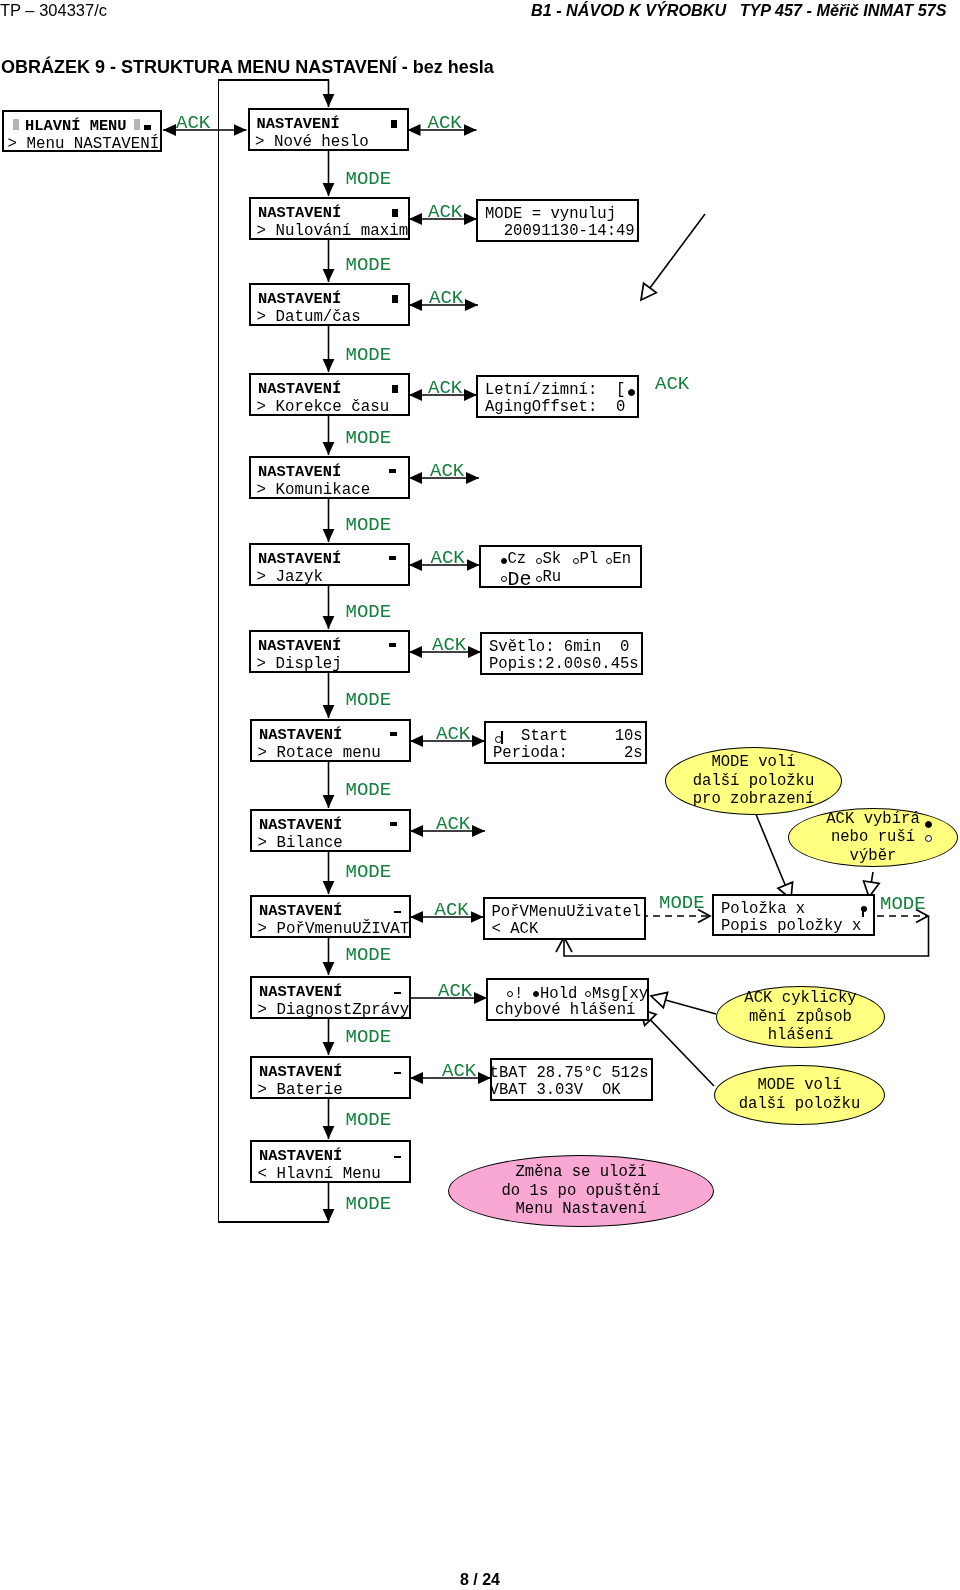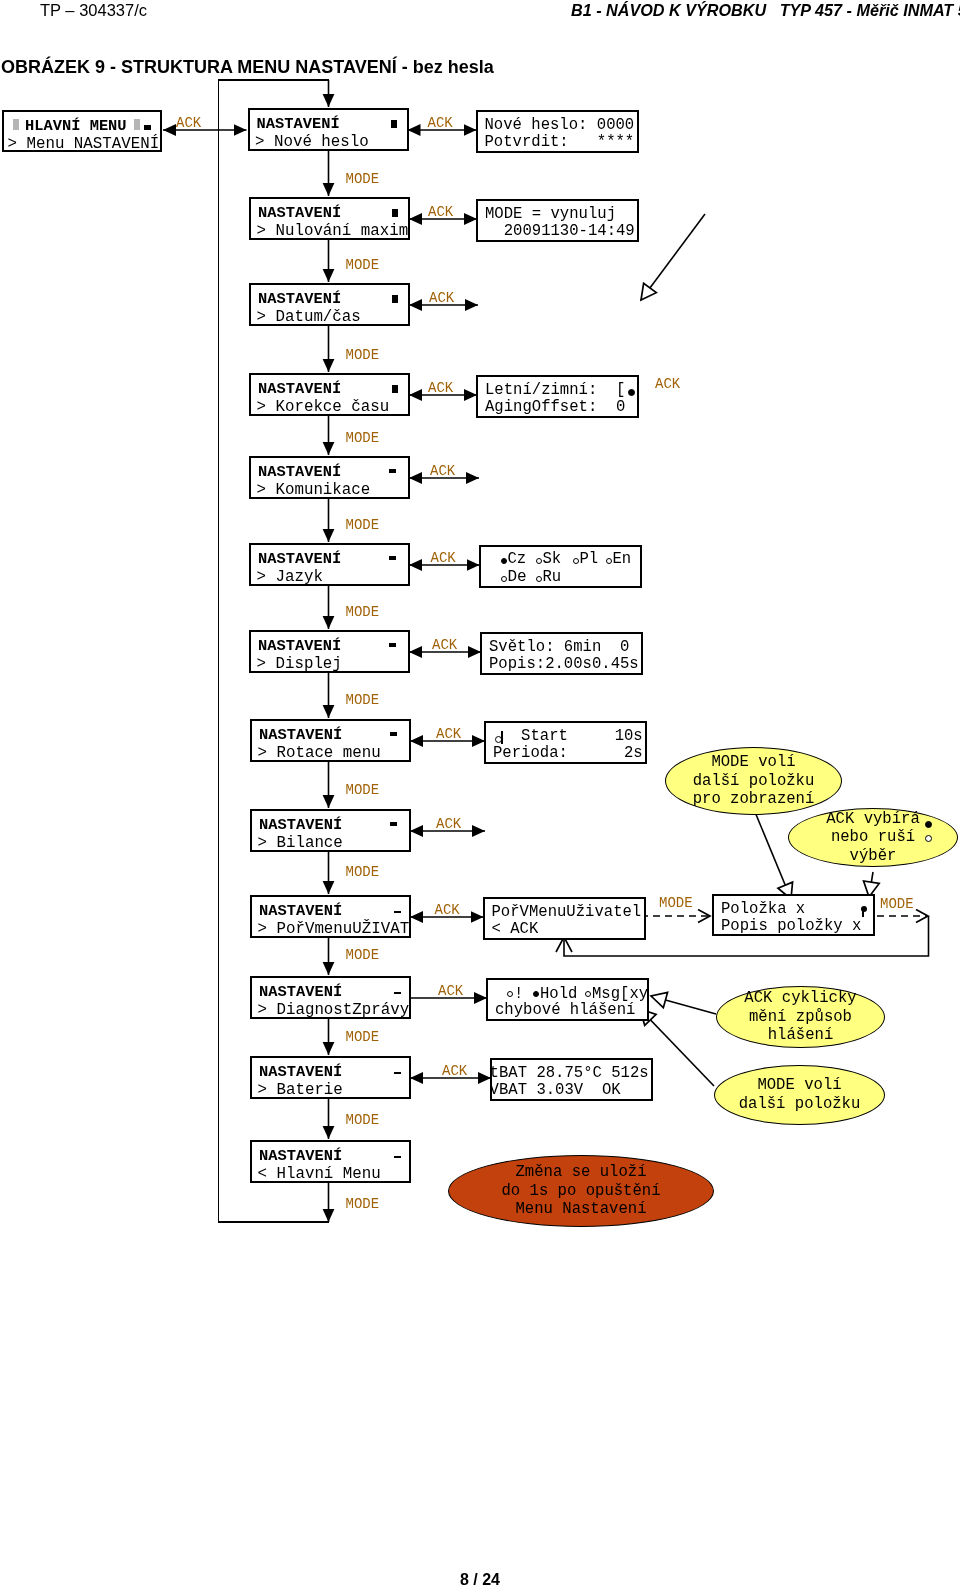--- a/index.html
+++ b/index.html
@@ -1,43 +1,43 @@
 <!DOCTYPE html>
 <html><head>
 <meta charset="utf-8">
 <style>
 html,body{margin:0;padding:0;background:#fff;}
 body{width:960px;height:1590px;}
 #page{position:relative;width:960px;height:1590px;overflow:hidden;
       font-family:"Liberation Sans",sans-serif;color:#000;}
-.hdr{position:absolute;font-family:"Liberation Sans",sans-serif;padding-left:40px;}
+.hdr{position:absolute;font-family:"Liberation Sans",sans-serif;}
 #hdr-left{left:0px;top:1px;font-size:16.5px;white-space:nowrap;}
 #hdr-right{left:531px;top:1px;font-size:16.2px;font-weight:bold;font-style:italic;white-space:pre;}
 #fig-title{position:absolute;left:1px;top:57px;font-size:18.0px;font-weight:bold;white-space:nowrap;}
 #pagenum{position:absolute;left:0;width:960px;top:1571px;text-align:center;
          font-size:16px;font-weight:bold;}
 #svglayer{position:absolute;left:0;top:0;}
 .lcd{position:absolute;border:2px solid #000;background:#fff;box-sizing:border-box;
      font-family:"Liberation Mono",monospace;overflow:hidden;}
 .lcd .l{position:absolute;white-space:pre;}
 .l1{left:7px;top:6px;font-size:15.4px;font-weight:bold;line-height:16px;}
 .l2{left:5.5px;top:23px;font-size:15.8px;line-height:18px;}
 .rbox .l1{left:7px;top:5px;font-size:15.6px;font-weight:normal;letter-spacing:0;}
 .rbox .l2{left:7px;top:21px;font-size:15.6px;}
 .sq{position:absolute;background:#000;}
 .rad{position:absolute;width:6px;height:6px;border:1.5px solid #000;border-radius:50%;box-sizing:border-box;}
 .greysq{position:absolute;background:#b5b5b5;}
-.lbl{position:absolute;font-family:"Liberation Mono",monospace;font-size:14px;
-     white-space:pre;color:#a16207;line-height:15px;}
+.lbl{position:absolute;font-family:"Liberation Mono",monospace;font-size:19px;
+     white-space:pre;color:#15803d;line-height:15px;}
 .callout{position:absolute;box-sizing:border-box;border:1.7px solid #000;position:absolute;
          border-radius:50%;background:#ffff80;
          font-family:"Liberation Mono",monospace;font-size:15.6px;
          text-align:center;line-height:18.6px;white-space:pre;
          display:flex;flex-direction:column;justify-content:center;align-items:center;}
-.callout.cyan{background:#c2410c;}
+.callout.cyan{background:#f9a8d4;}
 </style>
 </head>
 <body>
 
 <div id="page">
 <div class="hdr" id="hdr-left">TP – 304337/c</div>
 <div class="hdr" id="hdr-right">B1 - NÁVOD K VÝROBKU   TYP 457 - Měřič INMAT 57S</div>
 <div id="fig-title">OBRÁZEK 9 - STRUKTURA MENU NASTAVENÍ - bez hesla</div>
 <svg id="svglayer" width="960" height="1590" viewBox="0 0 960 1590">
 <defs>
@@ -172,44 +172,40 @@
 <div class="lcd " style="left:250px;top:1056px;width:161px;height:43px">
       <span class="l l1">NASTAVENÍ</span>
       <span class="sq" style="left:142px;top:13.5px;width:7px;height:2.5px"></span>
       <span class="l l2">&gt; Baterie</span>
     </div>
 <div class="lcd " style="left:250px;top:1140px;width:161px;height:43px">
       <span class="l l1">NASTAVENÍ</span>
       <span class="sq" style="left:142px;top:13.5px;width:7px;height:2.5px"></span>
       <span class="l l2">&lt; Hlavní Menu</span>
     </div>
-<div class="lcd rbox" style="left:475.5px;top:110px;width:163px;height:43px">
-      <span class="l l1" style="left:7.0px">Nové heslo: 0000</span>
-      <span class="l l2" style="left:7.0px">Potvrdit:   ****</span>
-    </div>
 <div class="lcd rbox" style="left:476px;top:199px;width:163px;height:43px">
       <span class="l l1" style="left:7.0px">MODE = vynuluj</span>
       <span class="l l2" style="left:7.0px">  20091130-14:49</span>
     </div>
 <div class="lcd rbox" style="left:476px;top:375px;width:163px;height:43px">
       <span class="l l1" style="left:7.0px">Letní/zimní:  [</span>
       <span class="l l2" style="left:7.0px">AgingOffset:  0</span>
       <span class="rad" style="left:150px;top:11.5px;width:7px;height:7px;background:#000"></span>
     </div>
 <div class="lcd rbox" style="left:478.5px;top:545px;width:163px;height:43px">
       <span class="rad" style="left:20px;top:11px;background:#000"></span>
       <span class="l" style="left:27px;top:3px;font-size:15.6px">Cz</span>
       <span class="rad" style="left:55px;top:11px;background:#fff"></span>
       <span class="l" style="left:62px;top:3px;font-size:15.6px">Sk</span>
       <span class="rad" style="left:92px;top:11px;background:#fff"></span>
       <span class="l" style="left:99px;top:3px;font-size:15.6px">Pl</span>
       <span class="rad" style="left:125px;top:11px;background:#fff"></span>
       <span class="l" style="left:132px;top:3px;font-size:15.6px">En</span>
       <span class="rad" style="left:20px;top:29px;background:#fff"></span>
-      <span class="l" style="left:27px;top:21px;font-size:16px">De</span>
+      <span class="l" style="left:27px;top:21px;font-size:20px">De</span>
       <span class="rad" style="left:55px;top:29px;background:#fff"></span>
       <span class="l" style="left:62px;top:21px;font-size:15.6px">Ru</span>
     </div>
 <div class="lcd rbox" style="left:480px;top:632px;width:163px;height:43px">
       <span class="l l1" style="left:7.0px">Světlo: 6min  0</span>
       <span class="l l2" style="left:7.0px">Popis:2.00s0.45s</span>
     </div>
 <div class="lcd rbox" style="left:484px;top:721px;width:163px;height:43px">
       <span class="l l1" style="left:7.0px">   Start     10s</span>
       <span class="l l2" style="left:7.0px">Perioda:      2s</span>

